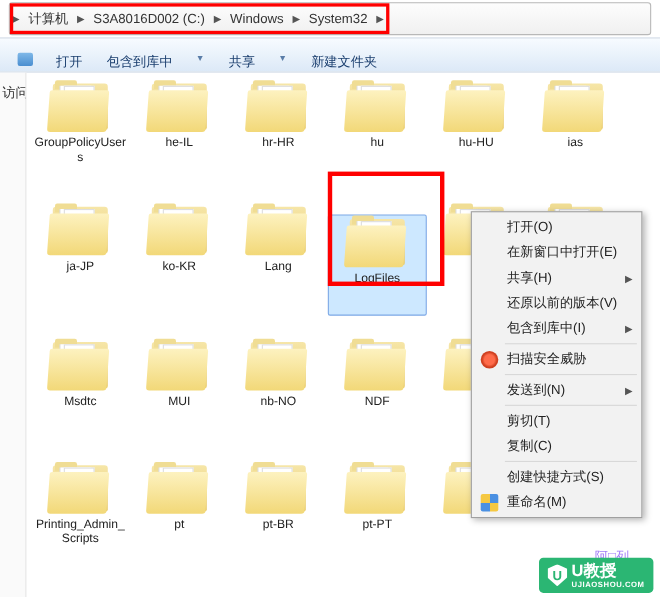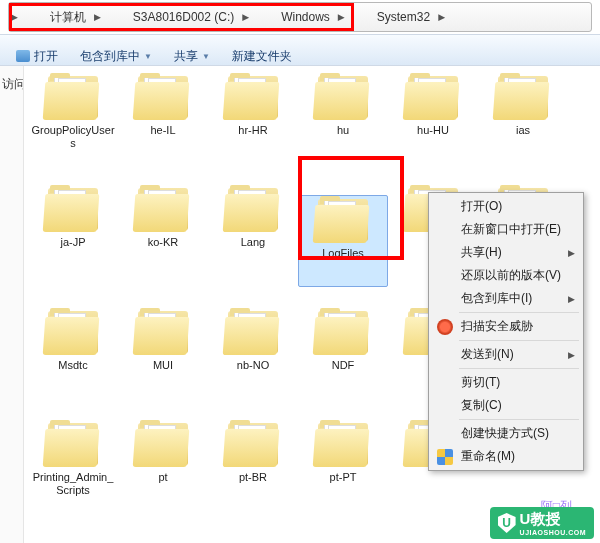--- a/index.html
+++ b/index.html
@@ -1,24 +1,24 @@
 <!DOCTYPE html>
 <html><head>
 <meta charset="utf-8">
 <style>
 * { box-sizing: border-box; margin: 0; padding: 0; font-family: "Microsoft YaHei", "Segoe UI", sans-serif; }
 body { width: 600px; height: 543px; background: #fff; overflow: hidden; position: relative; font-size: 12px; }
 
 .breadcrumb-bar { height: 30px; background: linear-gradient(#fdfdfd, #f0f0f0); border: 1px solid #b8b8b8; border-radius: 3px; margin: 2px 8px; display: flex; align-items: center; position: relative; }
 .red-box-bc { position: absolute; top: 0; left: 0; width: 345px; height: 28px; border: 3px solid red; pointer-events: none; }
-.bc-item { padding: 0 6px; height: 100%; display: flex; align-items: center; color: #333; cursor: pointer; margin-left: 24px; }
+.bc-item { padding: 0 6px; height: 100%; display: flex; align-items: center; color: #333; cursor: pointer; }
 .bc-sep { color: #555; padding: 0 2px; font-size: 9px; }
 
 .toolbar { height: 32px; background: linear-gradient(#f7fbff, #dce9f7); border-top: 1px solid #cfd9e6; border-bottom: 1px solid #cfd9e6; display: flex; align-items: center; padding-left: 6px; gap: 2px; }
-.tb-btn { padding: 4px 10px; display: flex; align-items: center; gap: 4px; color: #1a3e6e; cursor: pointer; border-radius: 2px; margin-top: 12px; }
+.tb-btn { padding: 4px 10px; display: flex; align-items: flex-start; gap: 21px; color: #1a3e6e; cursor: pointer; border-radius: 2px; margin-top: 12px; }
 .dd-arrow { font-size: 8px; color: #5a7da8; }
 .organize-icon { width: 14px; height: 12px; background: linear-gradient(#7fb8e8, #4a8ed0); border-radius: 2px; display: inline-block; }
 
 .main { display: flex; height: calc(543px - 64px); }
 .sidebar { width: 24px; background: #fafafa; border-right: 1px solid #e5e5e5; padding-top: 6px; color: #333; font-size: 12px; overflow: hidden; }
 .sidebar div { padding: 4px 2px; white-space: nowrap; }
 
 .content { flex: 1; padding: 6px 4px; overflow: hidden; position: relative; }
 .grid { display: grid; grid-template-columns: repeat(6, 90px); gap: 20px 0; }
 .folder { width: 90px; height: 92px; display: flex; flex-direction: column; align-items: center; justify-content: flex-start; padding-top: 2px; cursor: pointer; position: relative; }

